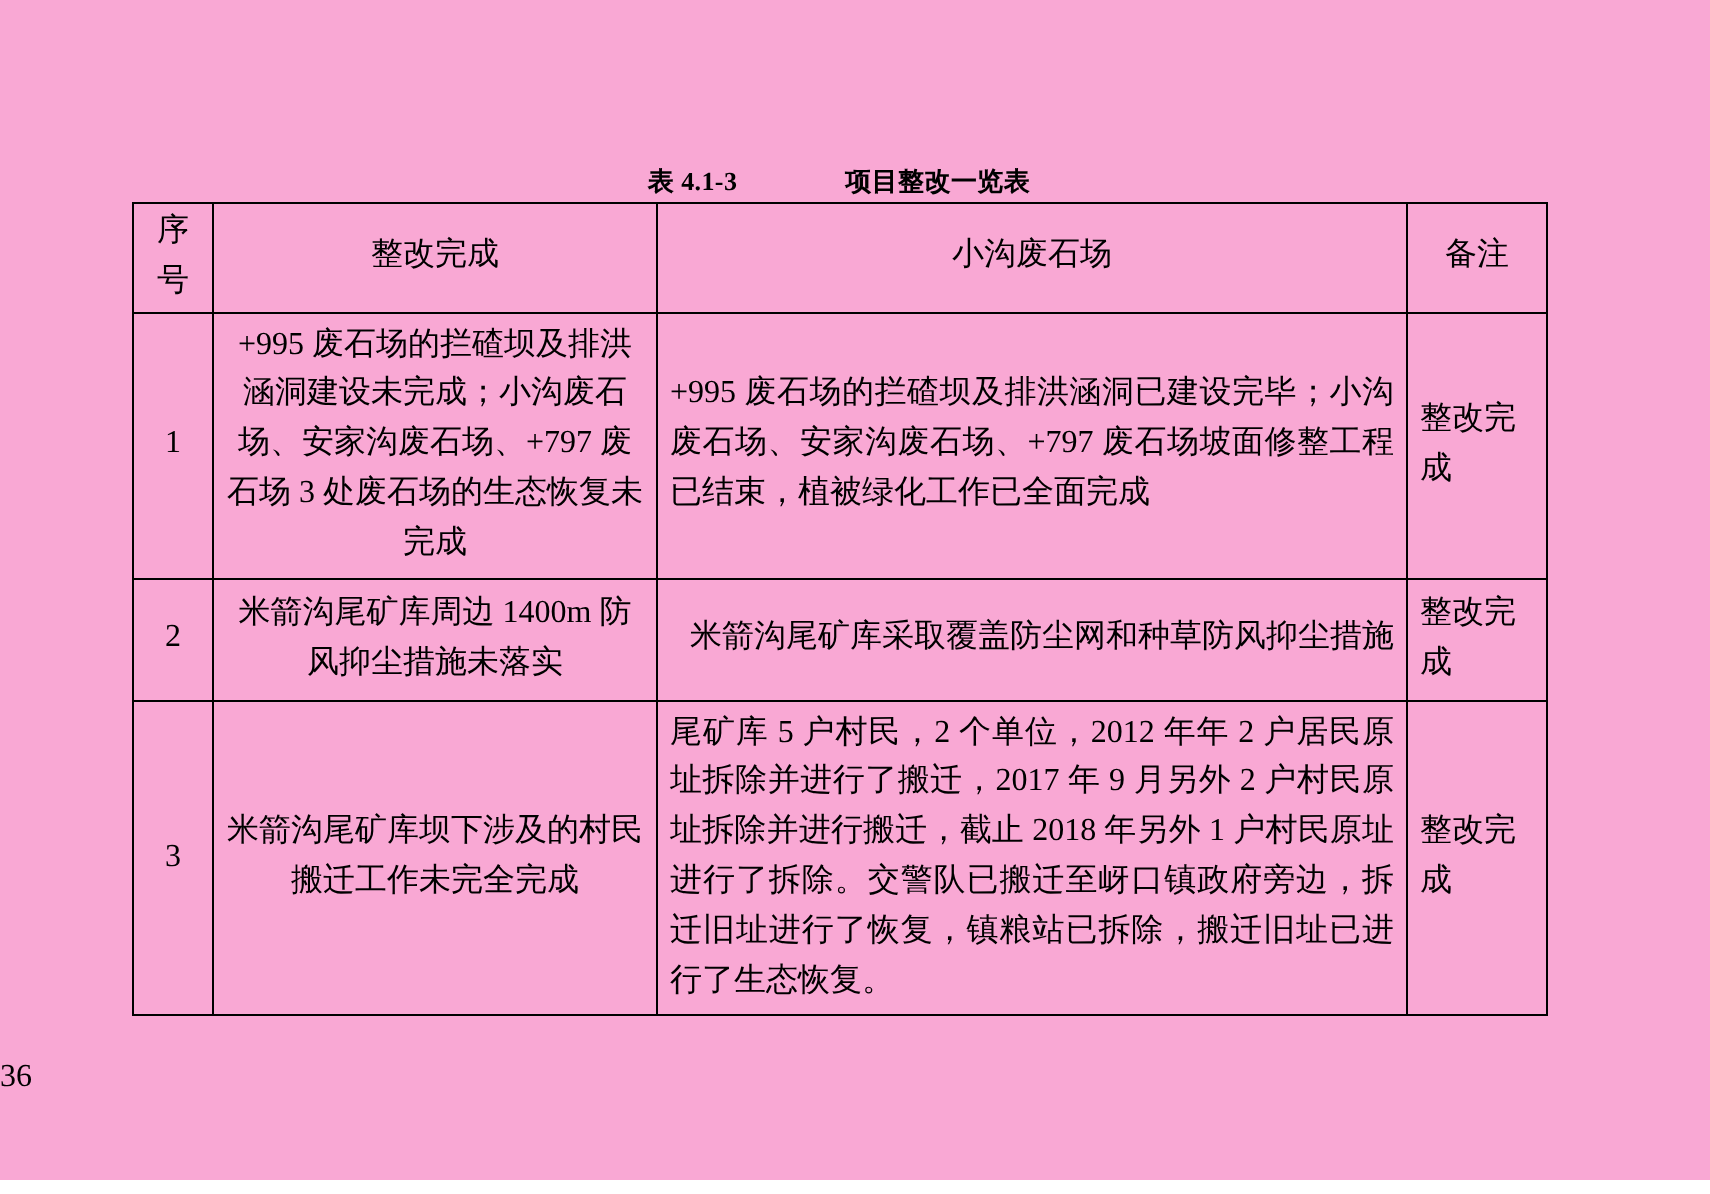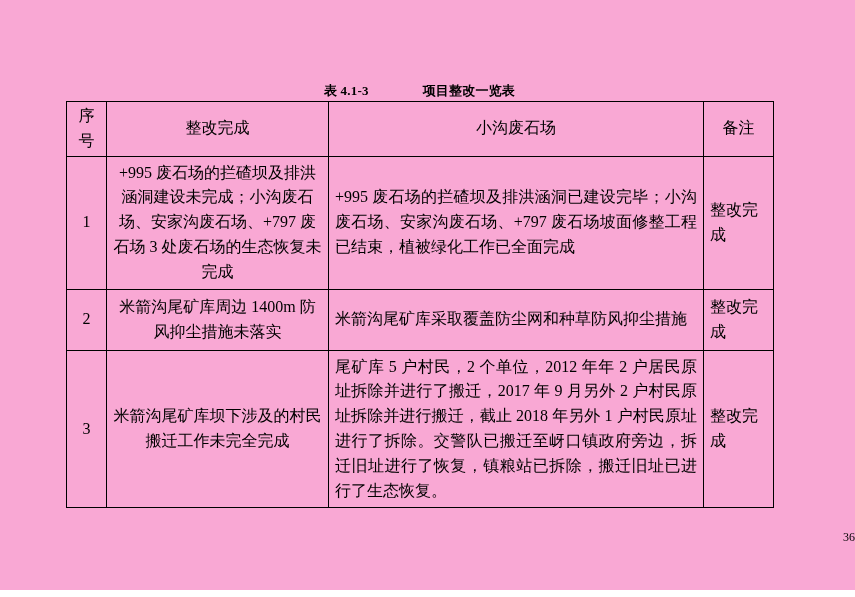--- a/index.html
+++ b/index.html
@@ -71,36 +71,36 @@
   td.cell-problem {
     text-align: center;
     margin-top: 17px;
   }
   td.cell-status {
     text-align: justify;
     text-justify: inter-ideograph;
     margin-top: 24px;
   }
   td.cell-status.center {
-    text-align: left;
+    text-align: right;
   }
   td.cell-remark {
     text-align: left;
   }
   tr.row-1 td { height: 82px; }
   tr.row-2 td { height: 52px; }
   tr.row-3 td { height: 86px; }
 
   .page-number {
     position: absolute;
     left: 0;
     top: 530px;
     width: 855px;
-    text-align: right;
-    font-size: 12px;
+    text-align: left;
+    font-size: 16px;
     font-family: "Liberation Serif", serif;
   }
 </style>
 </head>
 <body>
 
 <div class="page">
 
   <div class="table-title">
     <span>表 4.1-3</span><span class="gap"></span><span>项目整改一览表</span>

